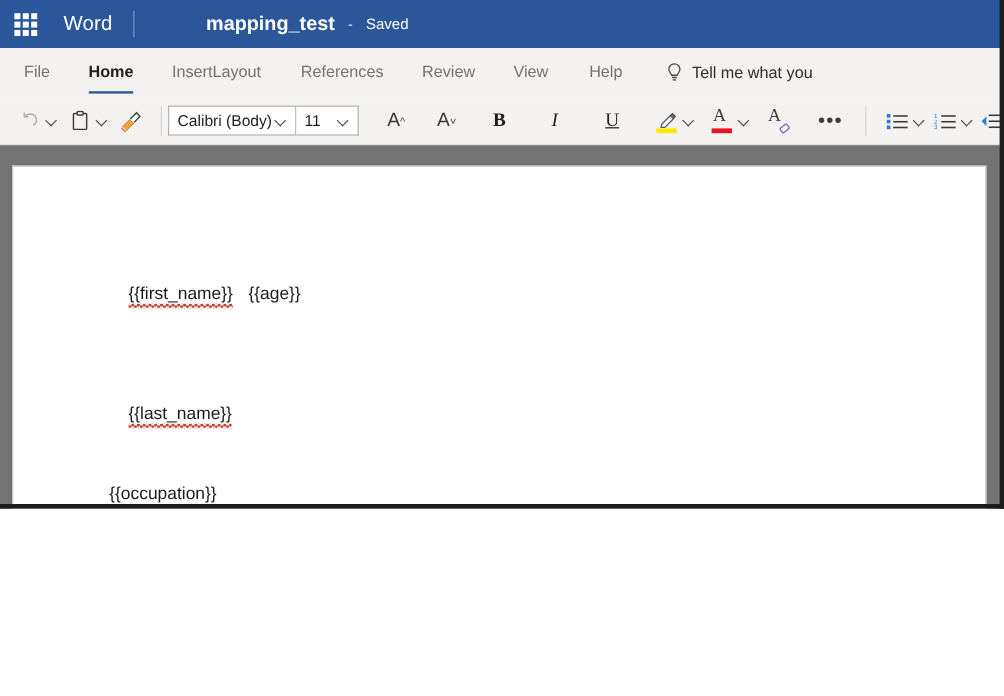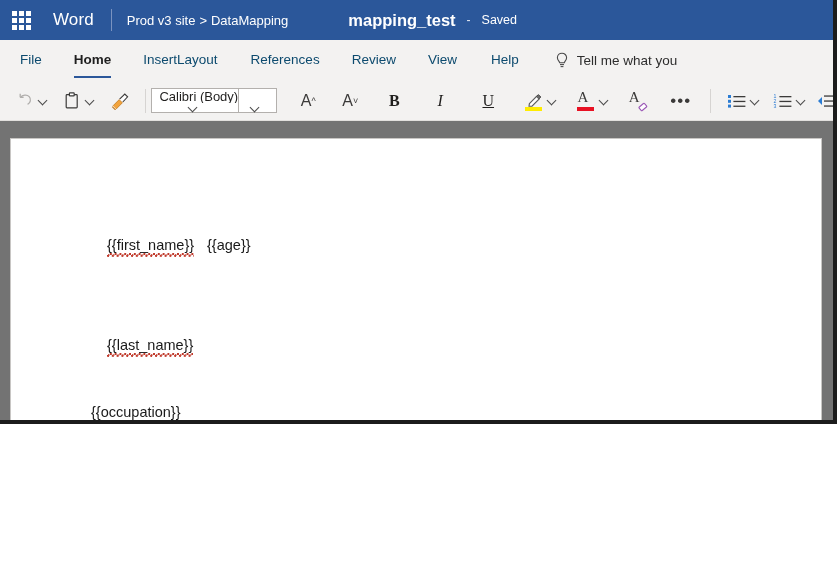--- a/index.html
+++ b/index.html
@@ -95,21 +95,21 @@
     width: 837px;
     height: 41px;
     background: #f3f2f1;
     display: flex;
     align-items: center;
     box-sizing: border-box;
   }
   .tab {
     position: relative;
     font-size: 13.5px;
-    color: #0c4a6e;
+    color: #737373;
     padding: 0 0 2px 0;
     white-space: nowrap;
     height: 41px;
     display: flex;
     align-items: center;
   }
   .tab.active {
     font-weight: bold;
     color: #1f1f1f;
   }
@@ -180,21 +180,20 @@
   }
   .font-box, .size-box {
     height: 25px;
     border: 1px solid #b3b0ad;
     background: #ffffff;
     display: flex;
     align-items: center;
     box-sizing: border-box;
     font-size: 13px;
     color: #201f1e;
-    flex-direction: column;
   }
   .font-box { width: 126px; }
   .size-box { width: 54px; border-left: none; gap: 12px; }
   .fb-text { padding-left: 7px; flex: 1; white-space: nowrap; overflow: hidden; }
   .fb-caret { padding-right: 7px; display: flex; align-items: center; }
 
   .grow-a, .shrink-a { position: relative; font-size: 16px; color: #3b3a39; }
   .sup { font-size: 9px; vertical-align: super; }
 
   .btn-b { font-weight: bold; font-size: 16px; font-family: "Liberation Serif", serif; color: #201f1e; }
@@ -278,23 +277,20 @@
         <span></span>
       <span></span>
         <span></span>
         <span></span>
       <span></span>
         <span></span>
         <span></span>
     </div>
     <div class="app-name">Word</div>
     <div class="hdr-divider"></div>
-    <div class="breadcrumb">
-      <span>Prod v3 site</span><span class="sep">&gt;</span><span>DataMapping</span>
-    </div>
     <div class="doc-title">mapping_test</div>
     <div class="doc-dash">-</div>
     <div class="doc-status">Saved</div>
   </div>
 
   <div class="tabbar">
     <div class="tab" style="margin-left:20px;">File</div>
     <div class="tab active" style="margin-left:32px;">Home</div>
     <div class="tab" style="margin-left:32px;">Insert</div>
     <div class="tab" style="">Layout</div>

